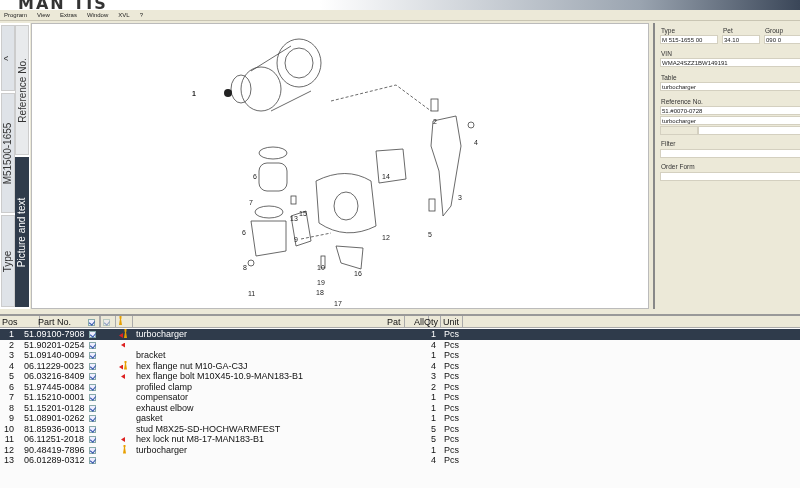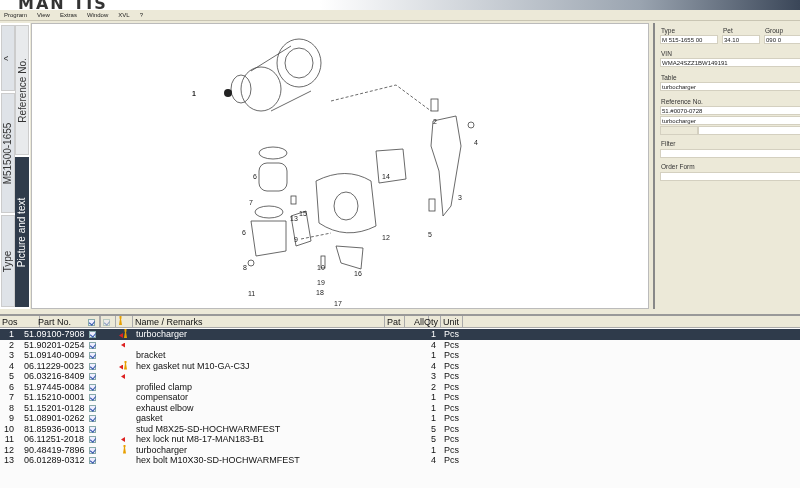--- a/index.html
+++ b/index.html
@@ -133,21 +133,20 @@
   <div class="fld" style="left:5px;top:149px;width:142px"></div>
 </div>
 
 <div class="table">
   <div class="thead">
     <div class="th" style="left:0;width:40px">Pos</div>
     <div class="th" style="left:36px;width:64px">Part No.</div>
     <div class="th" style="left:86px;width:15px"><span class="chk"></span></div>
     <div class="th" style="left:101px;width:15px"><span class="chk" style="opacity:.5"></span></div>
     <div class="th" style="left:116px;width:17px"><span class="fig"></span></div>
-    <div class="th" style="left:133px;width:252px">Name / Remarks</div>
     <div class="th" style="left:385px;width:20px">Pat</div>
     <div class="th" style="left:412px;width:17px">All</div>
     <div class="th" style="left:422px;width:19px">Qty</div>
     <div class="th" style="left:441px;width:22px">Unit</div>
   </div>
 
   <div class="row sel" style="top:13px">
       <span class="c" style="right:786px">1</span>
       <span class="c" style="left:24px">51.09100-7908</span>
       <span class="c" style="left:89px"><span class="chk"></span></span>
@@ -170,29 +169,30 @@
       <span class="c" style="left:89px"><span class="chk"></span></span>
       <span class="c" style="left:136px">bracket</span>
       <span class="c" style="left:431px">1</span>
       <span class="c" style="left:444px">Pcs</span>
     </div>
   <div class="row" style="top:44.5px">
       <span class="c" style="right:786px">4</span>
       <span class="c" style="left:24px">06.11229-0023</span>
       <span class="c" style="left:89px"><span class="chk"></span></span>
       <span class="c" style="left:119px"><span class="flag"></span><span class="fig"></span></span>
-      <span class="c" style="left:136px">hex gasket nut M10-GA-C3J</span>
+      <span class="c" style="left:136px">hex flange nut M10-GA-C3J</span>
       <span class="c" style="left:431px">4</span>
       <span class="c" style="left:444px">Pcs</span>
     </div>
   <div class="row" style="top:55px">
       <span class="c" style="right:786px">5</span>
       <span class="c" style="left:24px">06.03216-8409</span>
       <span class="c" style="left:89px"><span class="chk"></span></span>
       <span class="c" style="left:121px"><span class="flag"></span></span>
+      <span class="c" style="left:136px">hex flange bolt M10X45-10.9-MAN183-B1</span>
       <span class="c" style="left:431px">3</span>
       <span class="c" style="left:444px">Pcs</span>
     </div>
   <div class="row" style="top:65.5px">
       <span class="c" style="right:786px">6</span>
       <span class="c" style="left:24px">51.97445-0084</span>
       <span class="c" style="left:89px"><span class="chk"></span></span>
       <span class="c" style="left:136px">profiled clamp</span>
       <span class="c" style="left:431px">2</span>
       <span class="c" style="left:444px">Pcs</span>
@@ -244,17 +244,16 @@
       <span class="c" style="left:89px"><span class="chk"></span></span>
       <span class="c" style="left:122px"><span class="fig"></span></span>
       <span class="c" style="left:136px">turbocharger</span>
       <span class="c" style="left:431px">1</span>
       <span class="c" style="left:444px">Pcs</span>
     </div>
   <div class="row" style="top:139px">
       <span class="c" style="right:786px">13</span>
       <span class="c" style="left:24px">06.01289-0312</span>
       <span class="c" style="left:89px"><span class="chk"></span></span>
-      <span class="c" style="left:136px">hex bolt M10X30-SD-HOCHWARMFEST</span>
       <span class="c" style="left:431px">4</span>
       <span class="c" style="left:444px">Pcs</span>
     </div>
 </div>
 
 </body></html>

